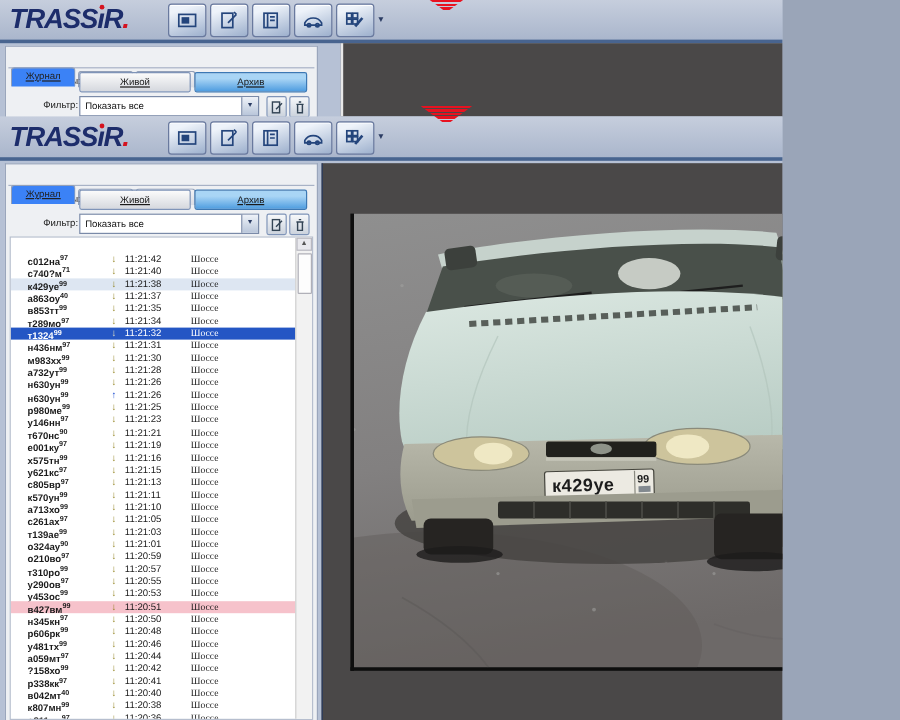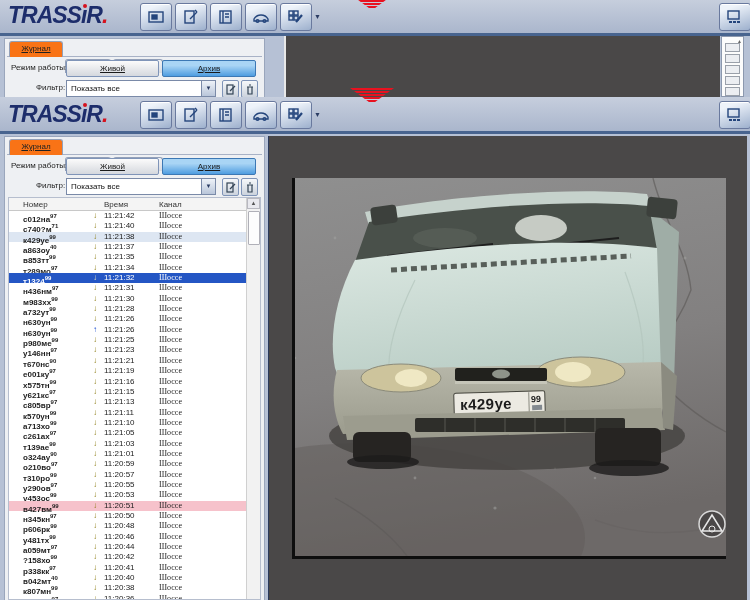--- a/index.html
+++ b/index.html
@@ -1,16 +1,16 @@
 <!DOCTYPE html>
 <html><head>
 <meta charset="utf-8">
 <style>
   html,body{margin:0;padding:0;background:#9aa5b8;}
-  #app{position:relative;width:750px;height:600px;overflow:hidden;background:#b6c1d5;
+  #app{position:relative;width:652px;height:600px;overflow:hidden;background:#b6c1d5;
        font-family:"Liberation Sans",sans-serif;-webkit-font-smoothing:antialiased;}
   .abs{position:absolute;}
 
   
   .toolbar{left:0;width:750px;height:33px;background:linear-gradient(#c6cedd,#aab6cc);}
   .logo{left:8px;top:2px;width:140px;height:28px;font-style:italic;font-weight:bold;
         font-size:23px;color:#1d2d6b;letter-spacing:-1px;white-space:nowrap;}
   .logo .logo-i{position:relative;}
   .logo .logo-i::after{content:"";position:absolute;left:45%;top:2px;width:4px;height:4px;
         background:#d5121e;border-radius:50%;}
@@ -23,21 +23,21 @@
   .redtri{width:44px;height:15px;
         background:repeating-linear-gradient(to bottom,#e81220 0 2px,rgba(0,0,0,0) 2px 3px);
         clip-path:polygon(0 0,100% 0,54% 100%,46% 100%);}
   .sep{left:0;width:750px;height:3px;background:#48648f;}
 
   
   .pane{left:4px;width:261px;background:#eef0f3;border:1px solid #9aa6bc;box-sizing:border-box;}
   .tab{top:20px;height:14px;background:linear-gradient(#f2f3f6,#d9dce3);border:1px solid #93a0b8;
        border-bottom:none;border-radius:3px 3px 0 0;font-size:8px;line-height:14px;text-align:center;
        text-decoration:underline;color:#222;box-sizing:border-box;}
-  .tab.active{top:2px;height:16px;background:#f97316;z-index:2;}
+  .tab.active{top:17px;height:16px;background:#3b82f6;z-index:2;}
   .tabline{left:2px;right:2px;height:1px;background:#a8b2c6;}
   .lbl{font-size:8px;color:#222;white-space:nowrap;}
   .mbtn{height:17px;border:1px solid #7f94b8;border-radius:2px;font-size:8px;text-align:center;
         line-height:16px;text-decoration:underline;color:#1a1a1a;box-sizing:border-box;}
   .mbtn.live{background:linear-gradient(#fbfbfb,#d5d8de);}
   .mbtn.archive{background:linear-gradient(#a9d5f5 30%,#4f9de0);border-color:#3c78b4;}
   .combo{height:17px;background:#fff;border:1px solid #7a8aa8;box-sizing:border-box;}
   .combo .val{position:absolute;left:4px;top:3px;font-size:8px;color:#111;}
   .combo .arr{position:absolute;right:0;top:0;width:13px;height:15px;text-align:center;
         font-size:6px;line-height:15px;color:#2b3c63;background:linear-gradient(#eef2f8,#b9c6da);
@@ -235,25 +235,20 @@
           <path d="M4,7 L9,2"></path>
         </svg>
     </div>
     <div class="abs sbtn" style="left:236px;top:41px;">
       <svg width="10" height="11" viewBox="0 0 10 11">
           <path d="M2,3 L8,3 M3,3 L3,10 L7,10 L7,3 M4,1 L6,1"></path>
         </svg>
     </div>
 
     <div class="abs table" style="top:60px;bottom:0;border:1px solid #b6bece;">
-      <div class="thead">
-        <span style="left:14px;">Номер</span>
-        <span style="left:95px;">Время</span>
-        <span style="left:150px;">Канал</span>
-      </div>
       <div class="rows" id="rows">
           <div class="trow normal">
             <span class="c-plate">с012на<sup>97</sup></span>
             <span class="c-dir down">↓</span>
             <span class="c-time">11:21:42</span>
             <span class="c-chan">Шоссе</span>
           </div>
           <div class="trow normal">
             <span class="c-plate">с740?м<sup>71</sup></span>
             <span class="c-dir down">↓</span>

